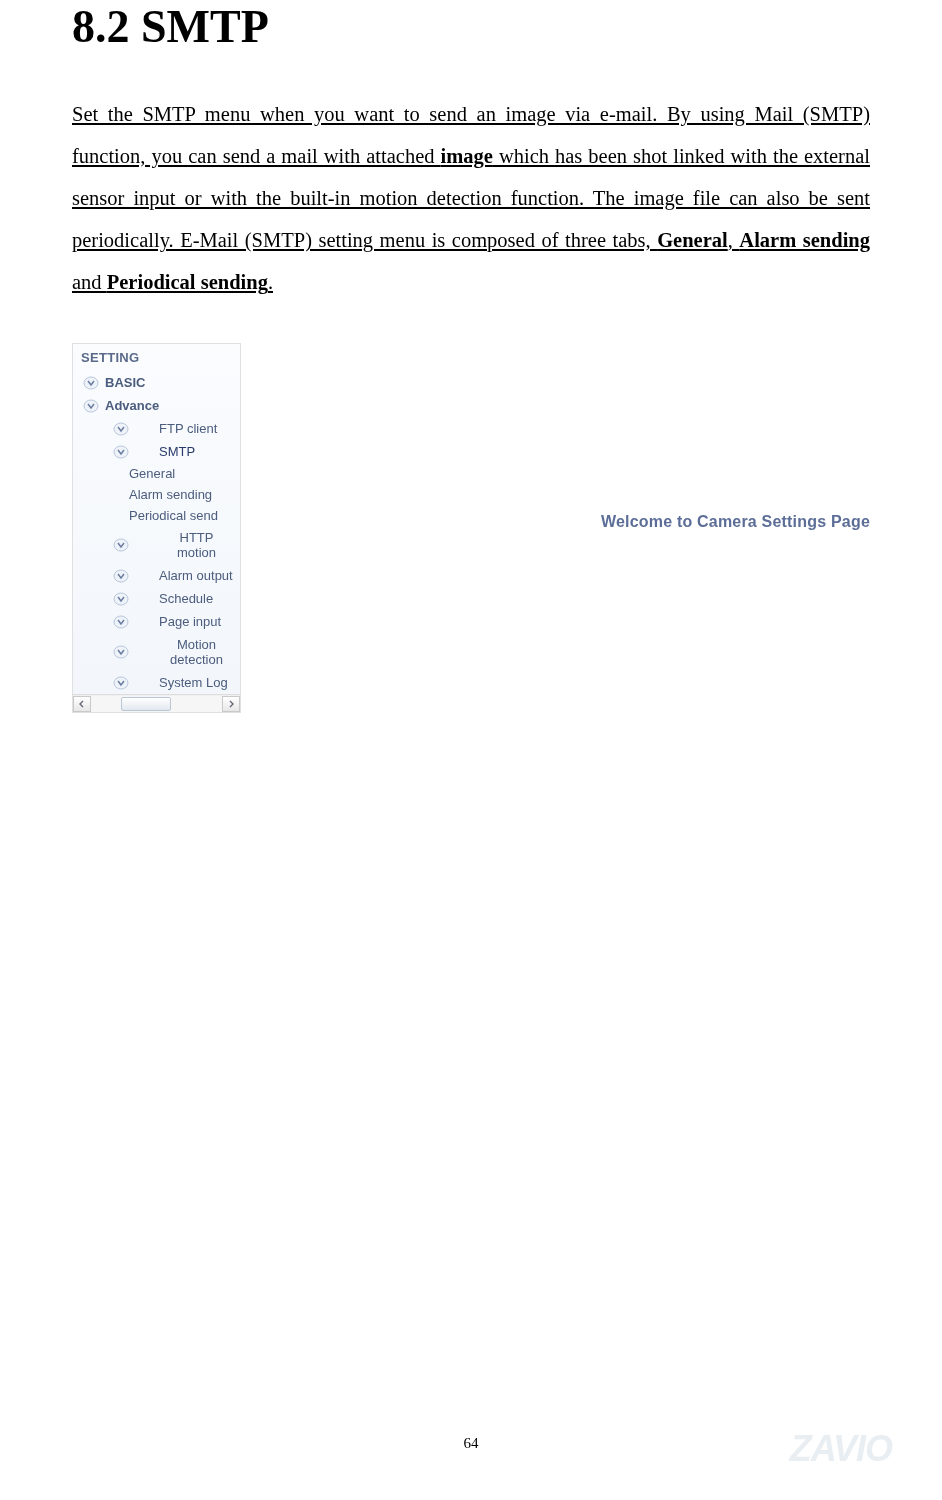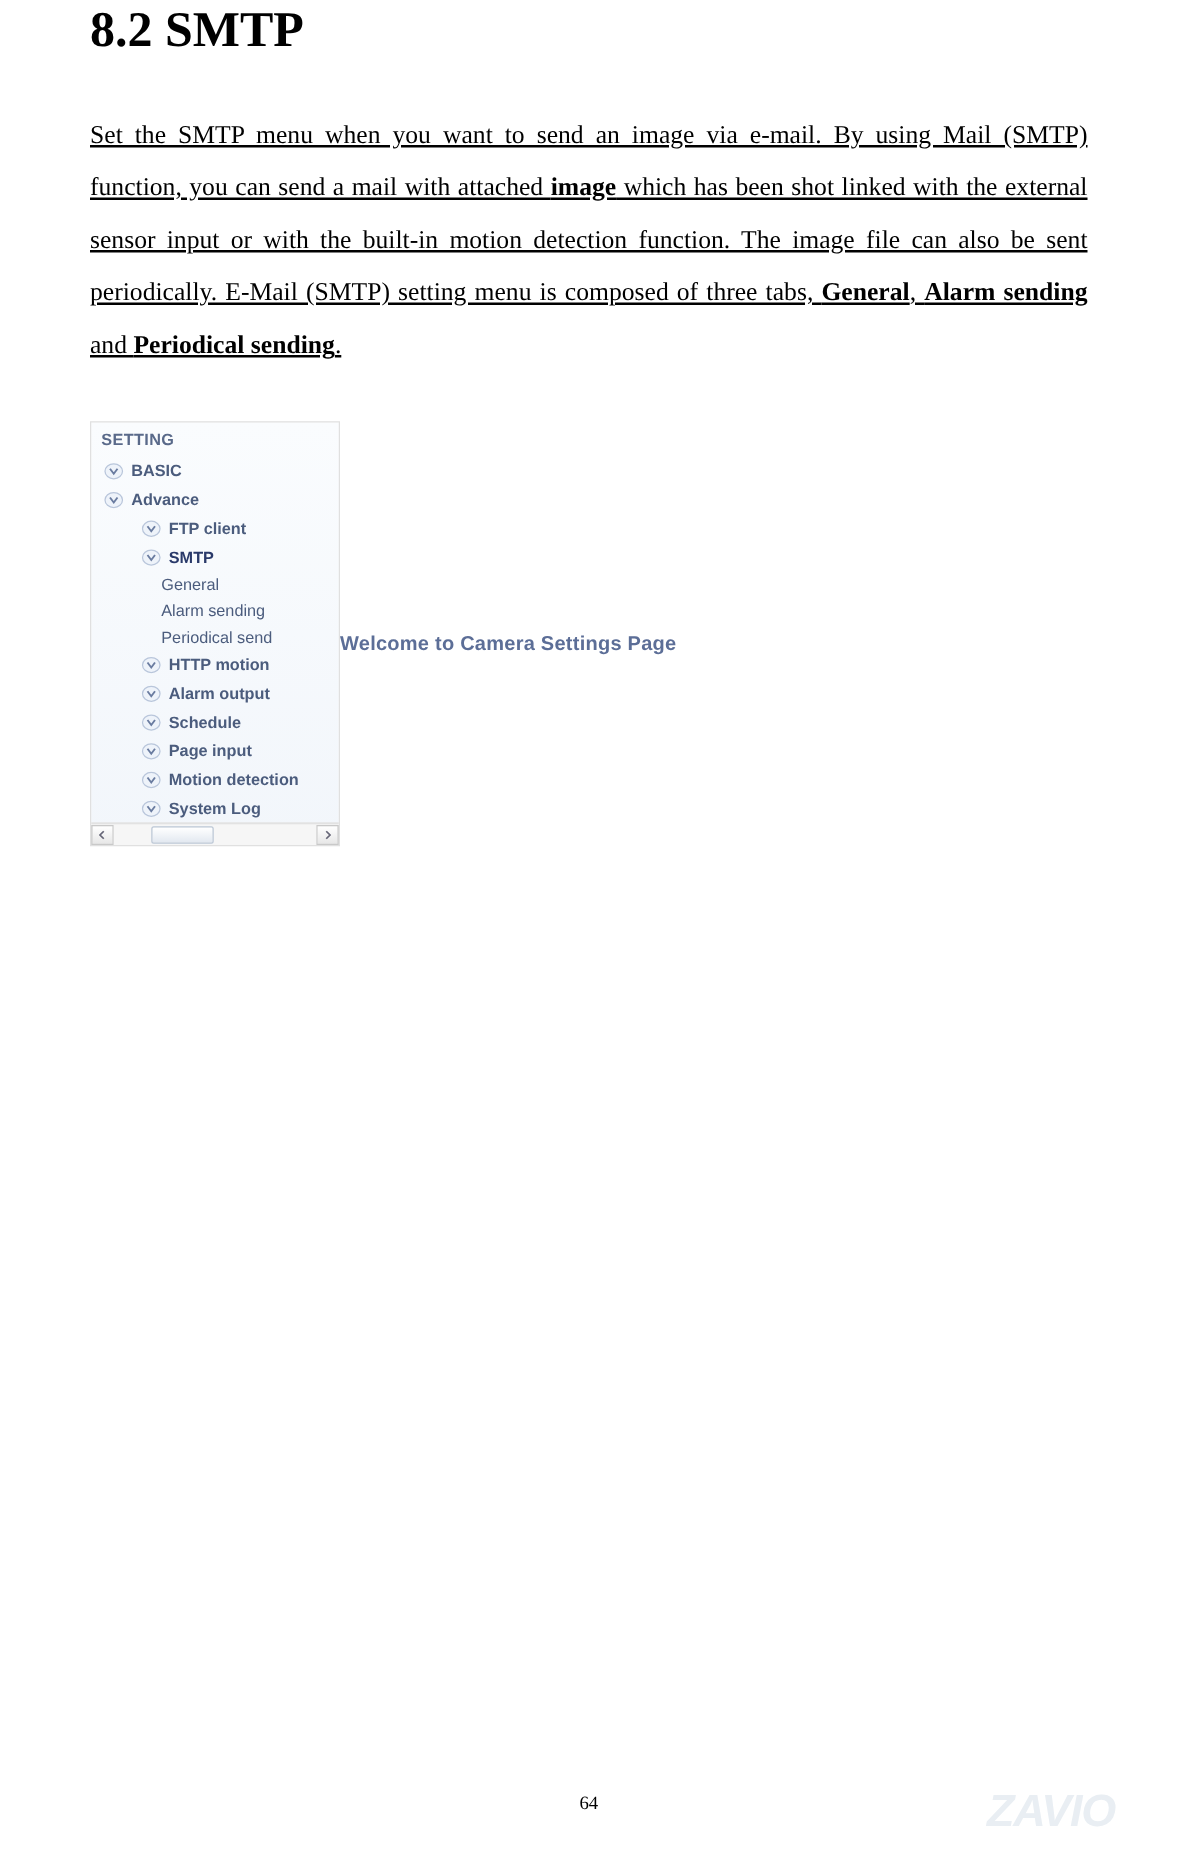--- a/index.html
+++ b/index.html
@@ -9,40 +9,40 @@
       font-family: "Times New Roman", serif;
       background: #fff;
       width: 942px;
       height: 1500px;
       position: relative;
     }
     .page {
       padding: 0 72px;
     }
     h2.section-title {
-      font-size: 40px;
+      font-size: 46px;
       font-weight: bold;
       margin: 0 0 40px 0;
       padding-top: 0;
     }
     .body-text {
       font-size: 20.5px;
       line-height: 2.05;
       text-align: justify;
       margin: 0;
       text-decoration: underline;
     }
     .bold { font-weight: bold; }
     .screenshot-wrap {
       margin-top: 40px;
       display: flex;
       align-items: flex-start;
     }
     .sidebar {
-      width: 200px;
+      width: 169px;
       background: linear-gradient(to bottom, #fafcfe, #f2f6fb);
       border: 1px solid #e0e0e0;
       font-family: Arial, sans-serif;
       font-size: 13px;
       color: #4b5c7d;
       position: relative;
     }
     .sidebar-header {
       padding: 6px 8px;
       font-weight: bold;
@@ -61,21 +61,21 @@
       height: 14px;
       margin-right: 6px;
       display: inline-block;
       flex-shrink: 0;
     }
     .nav-item .lbl { font-weight: bold; text-align: center; }
     .nav-sub {
       padding-left: 30px;
     }
     .nav-sub .nav-item { padding-left: 10px; }
-    .nav-sub .nav-item .lbl { font-weight: bold; }
+    .nav-sub .nav-item .lbl { font-weight: normal; margin-left: 24px; }
     .nav-sub-sub { padding-left: 52px; }
     .nav-sub-sub .nav-item { padding: 3px 4px; }
     .nav-sub-sub .nav-item .lbl { font-weight: normal; }
     .active .lbl { color: #2a3a6a; }
     .hscroll {
       display: flex;
       align-items: center;
       height: 18px;
       background: #f0f0f0;
       border-top: 1px solid #ddd;
@@ -103,21 +103,21 @@
       width: 50px;
       height: 14px;
       top: 1px;
       background: linear-gradient(#fff, #e2e8f0);
       border: 1px solid #bcc7d6;
       border-radius: 2px;
     }
     .content-area {
       flex: 1;
       padding-top: 170px;
-      text-align: left;
+      text-align: right;
     }
     .welcome {
       color: #5c6e97;
       font-family: Arial, sans-serif;
       font-weight: bold;
       font-size: 16px;
       letter-spacing: 0.2px;
     }
     .page-number {
       position: absolute;

